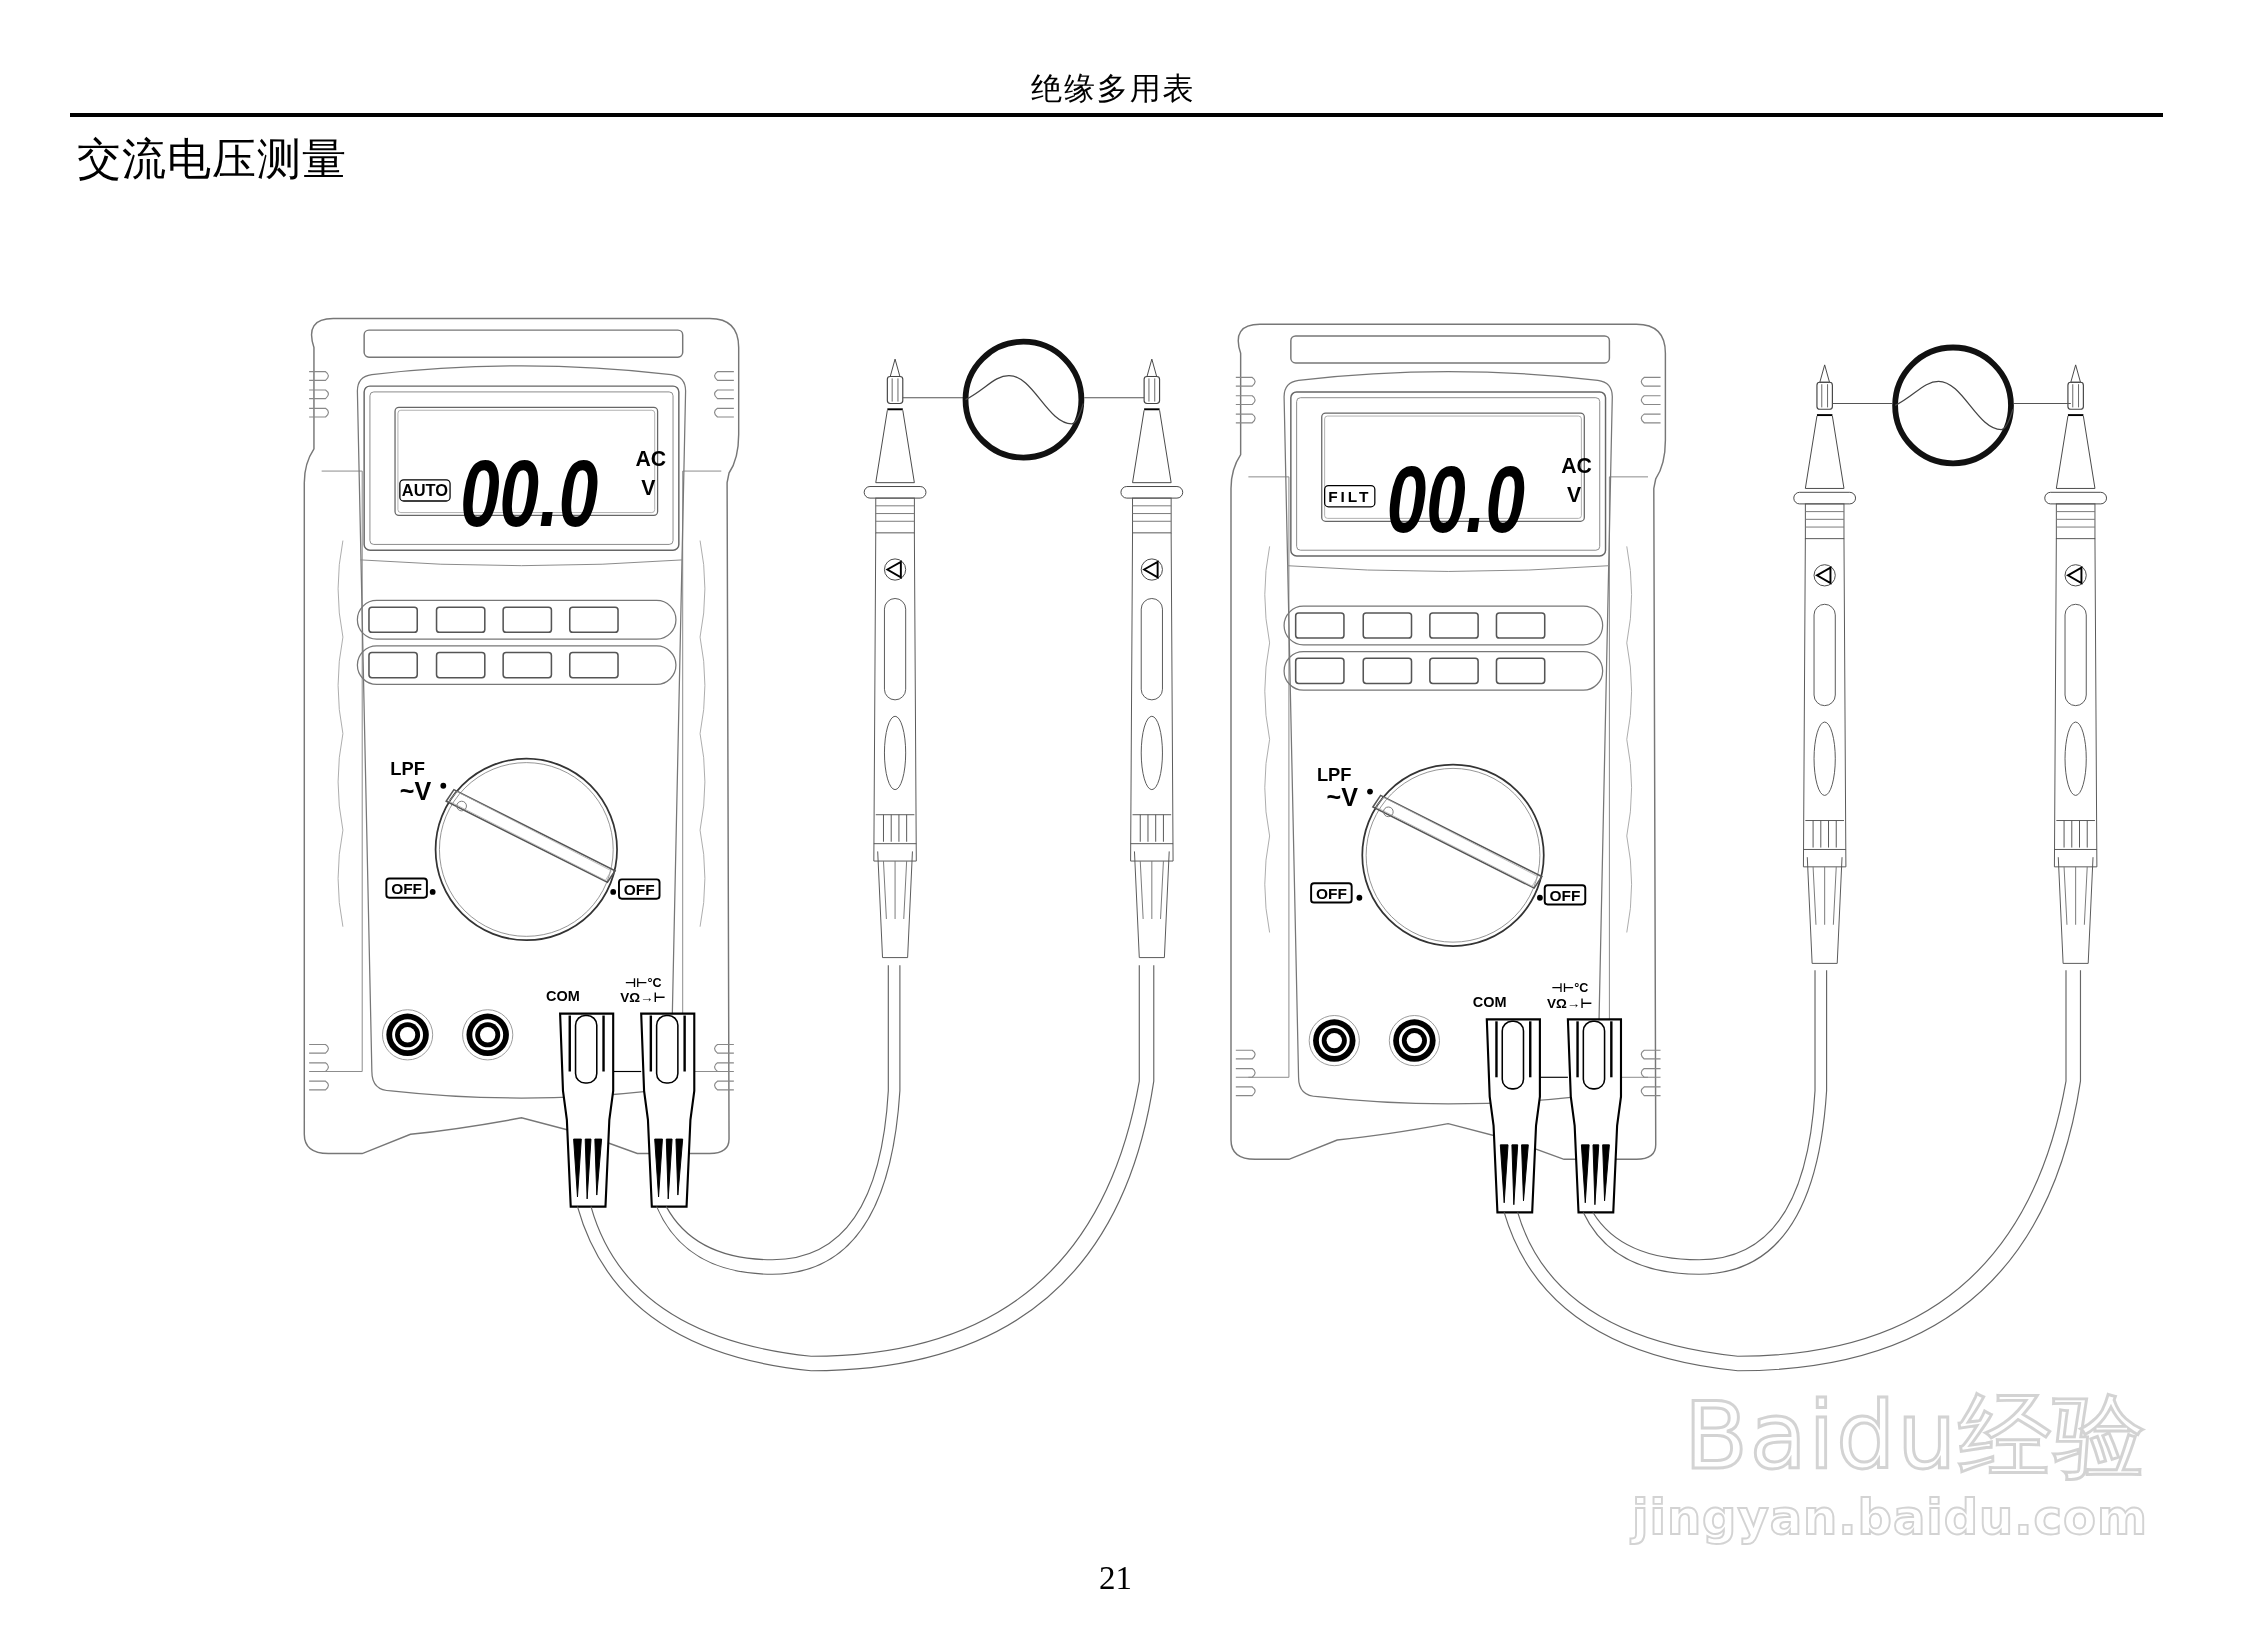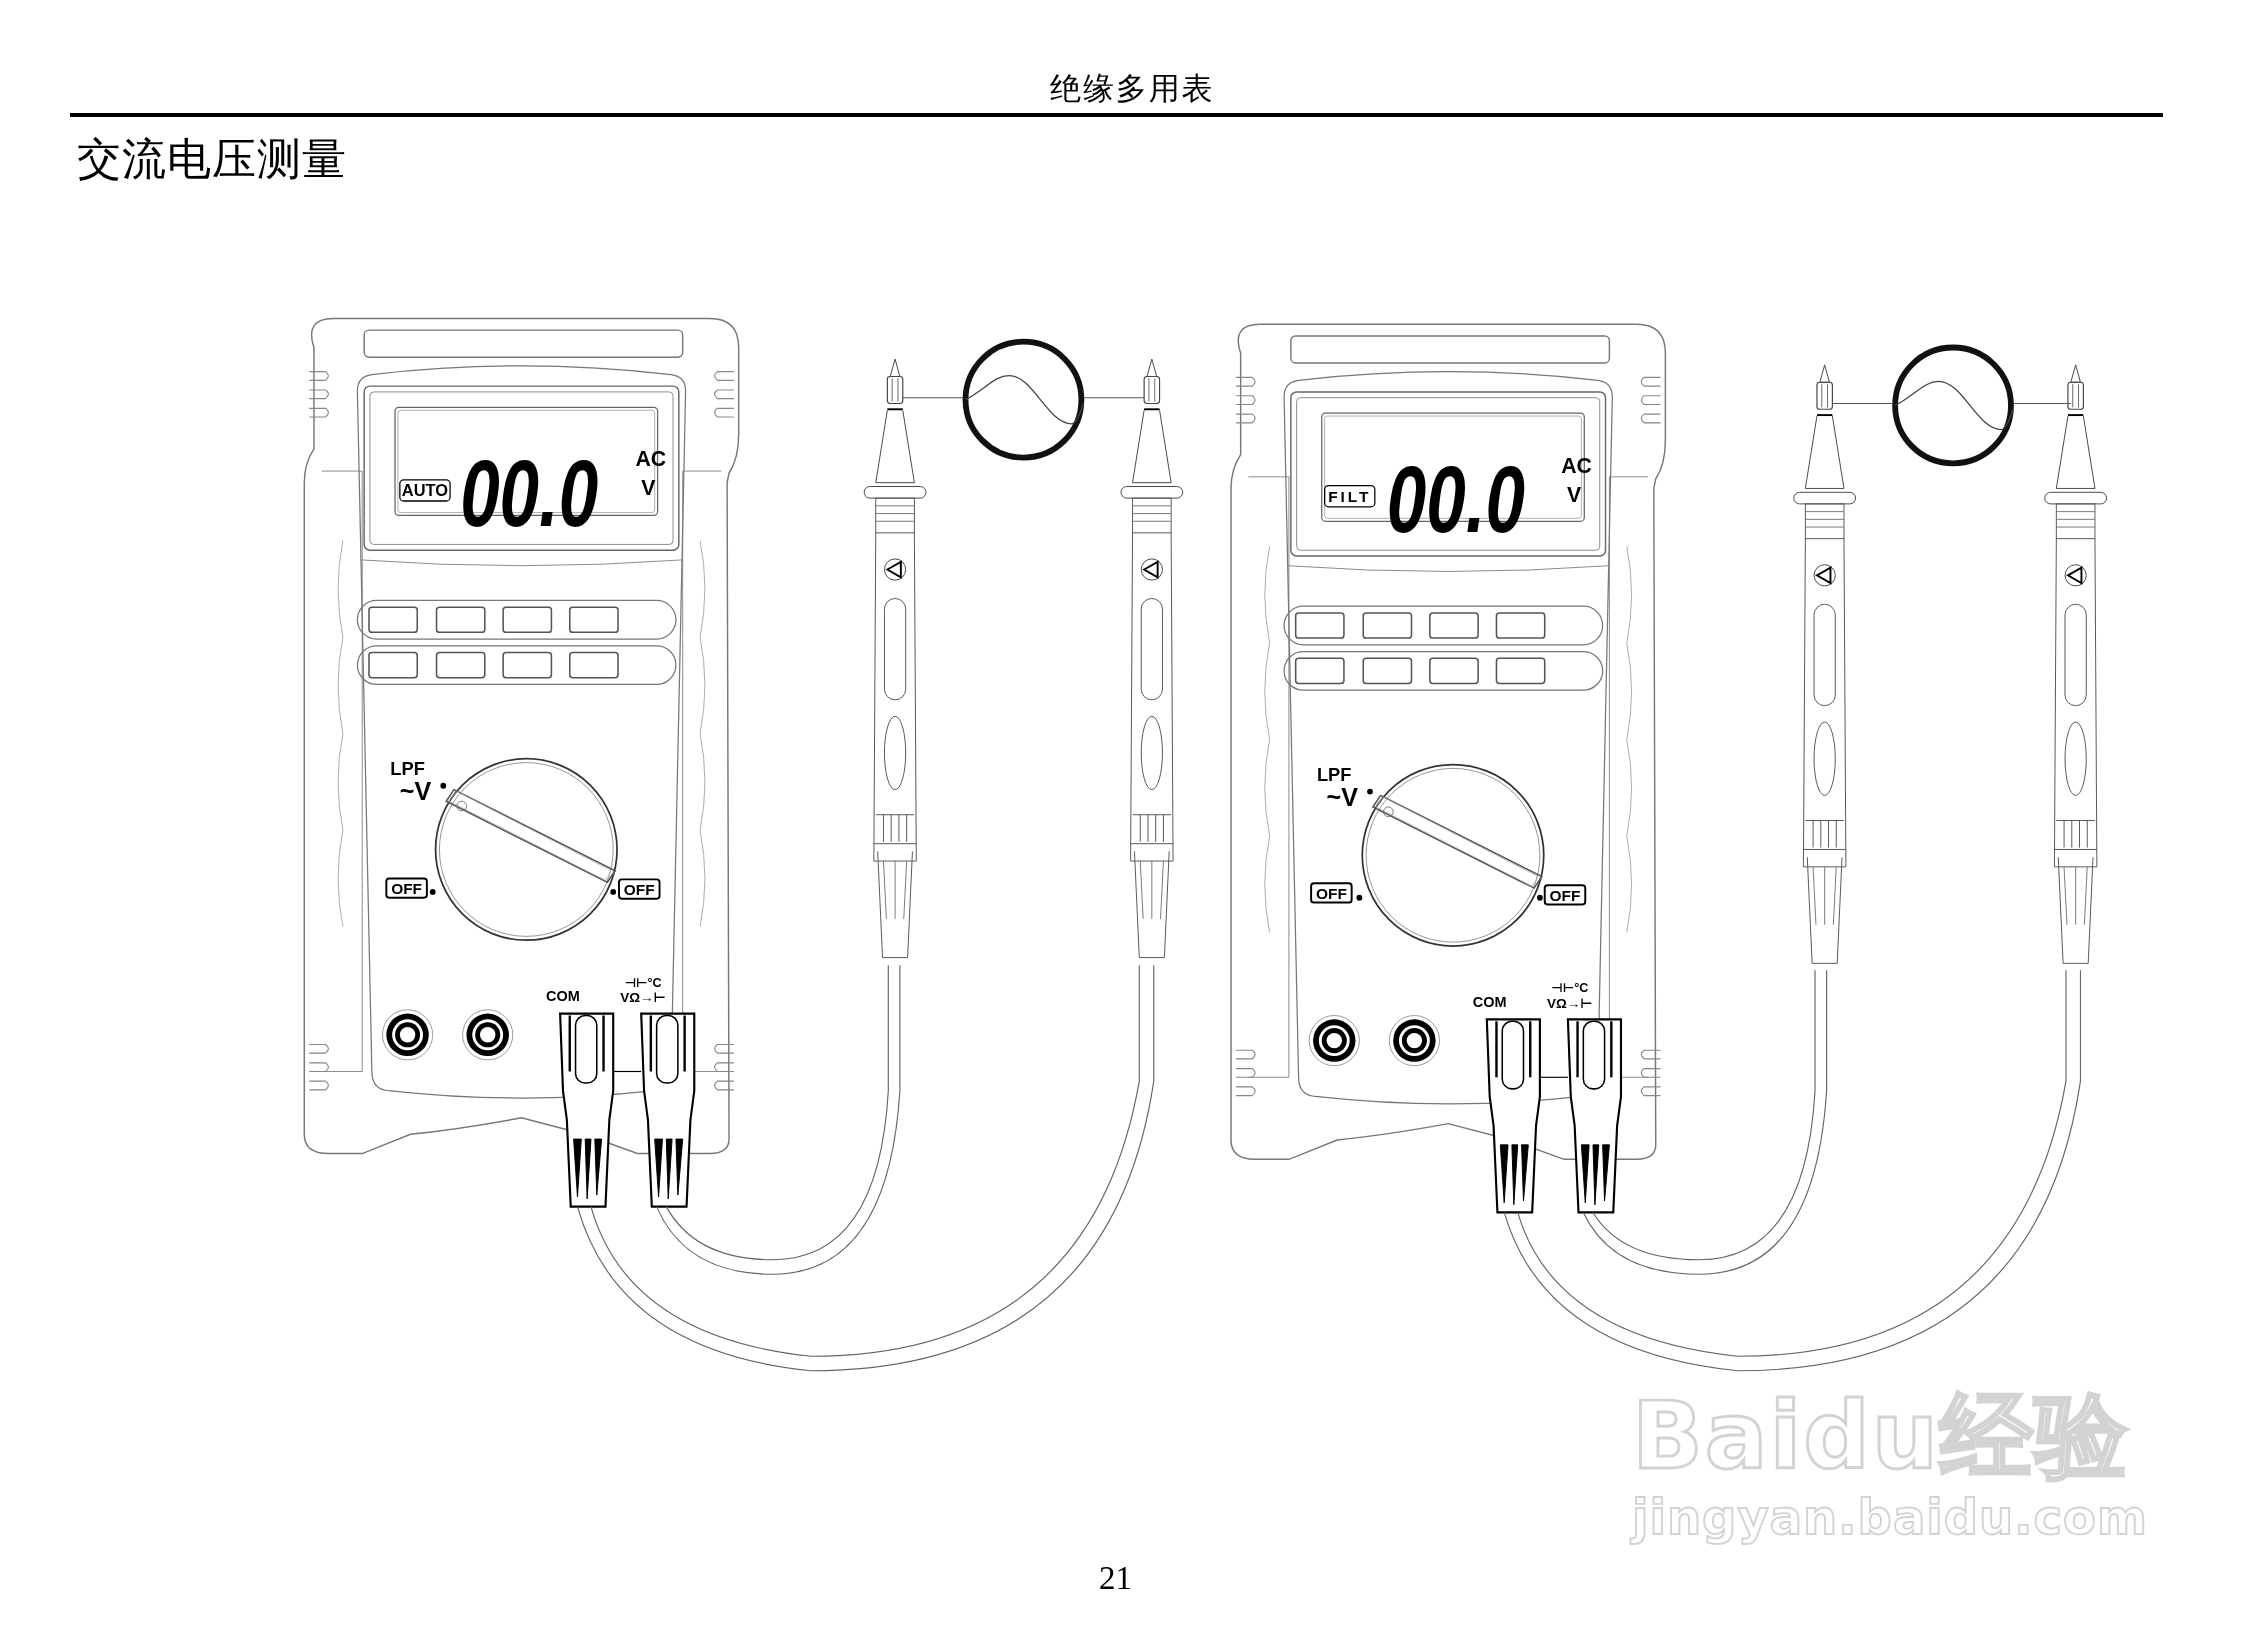--- a/index.html
+++ b/index.html
@@ -1,28 +1,28 @@
 <!DOCTYPE html>
 <html><head>
 <meta charset="utf-8">
 <style>
   html, body { margin: 0; padding: 0; background: #ffffff; }
   body { width: 2267px; height: 1642px; position: relative; overflow: hidden;
          font-family: "Liberation Serif", "DejaVu Serif", serif; color: #000; }
   .page-header-text { position: absolute; left: 1031px; top: 68px; font-size: 31px;
-         letter-spacing: 1.9px; font-family: "DejaVu Sans", "Liberation Sans", sans-serif; font-weight: normal; margin-left: 19px; }
+         letter-spacing: 1.9px; font-family: "DejaVu Sans", "Liberation Sans", sans-serif; font-weight: normal; }
   .header-rule { position: absolute; left: 70px; top: 113px; width: 2093px; height: 3.9px; background: #000; }
   .section-title { position: absolute; left: 77px; top: 130px; font-size: 44px;
          font-family: "DejaVu Sans", "Liberation Sans", sans-serif; letter-spacing: 1px; }
   .page-number { position: absolute; left: 1099px; top: 1537px; font-size: 33px;
          font-family: "Liberation Serif", serif; margin-top: 23px; }
   svg.figure { position: absolute; left: 0; top: 0; width: 2267px; height: 1642px; }
   .wm { position: absolute; left: 1632px; top: 1390px; opacity: 0.9; }
-  .wm-logo { font-family: "DejaVu Sans", "Liberation Sans", sans-serif; font-weight: bold;
-         font-size: 93px; color: #fff; -webkit-text-stroke: 2.9px #cfcfcf; letter-spacing: 1.9px; line-height: 1; }
+  .wm-logo { font-family: "DejaVu Sans", "Liberation Sans", sans-serif; font-weight: normal;
+         font-size: 93px; color: #fff; -webkit-text-stroke: 2.9px #cfcfcf; letter-spacing: 1.9px; line-height: 1; text-align: right; }
   .wm-url { font-family: "DejaVu Sans", "Liberation Sans", sans-serif; font-size: 48px; color: #fff;
          -webkit-text-stroke: 1.9px #cfcfcf; margin-top: 5.8px; letter-spacing: 1px; font-weight: bold; }
   .lbl { font-family: "Liberation Sans", "DejaVu Sans", sans-serif; font-weight: bold; }
 </style>
 </head>
 <body>
 
 <div class="page-header-text">绝缘多用表</div>
 <div class="header-rule"></div>
 <div class="section-title">交流电压测量</div>

